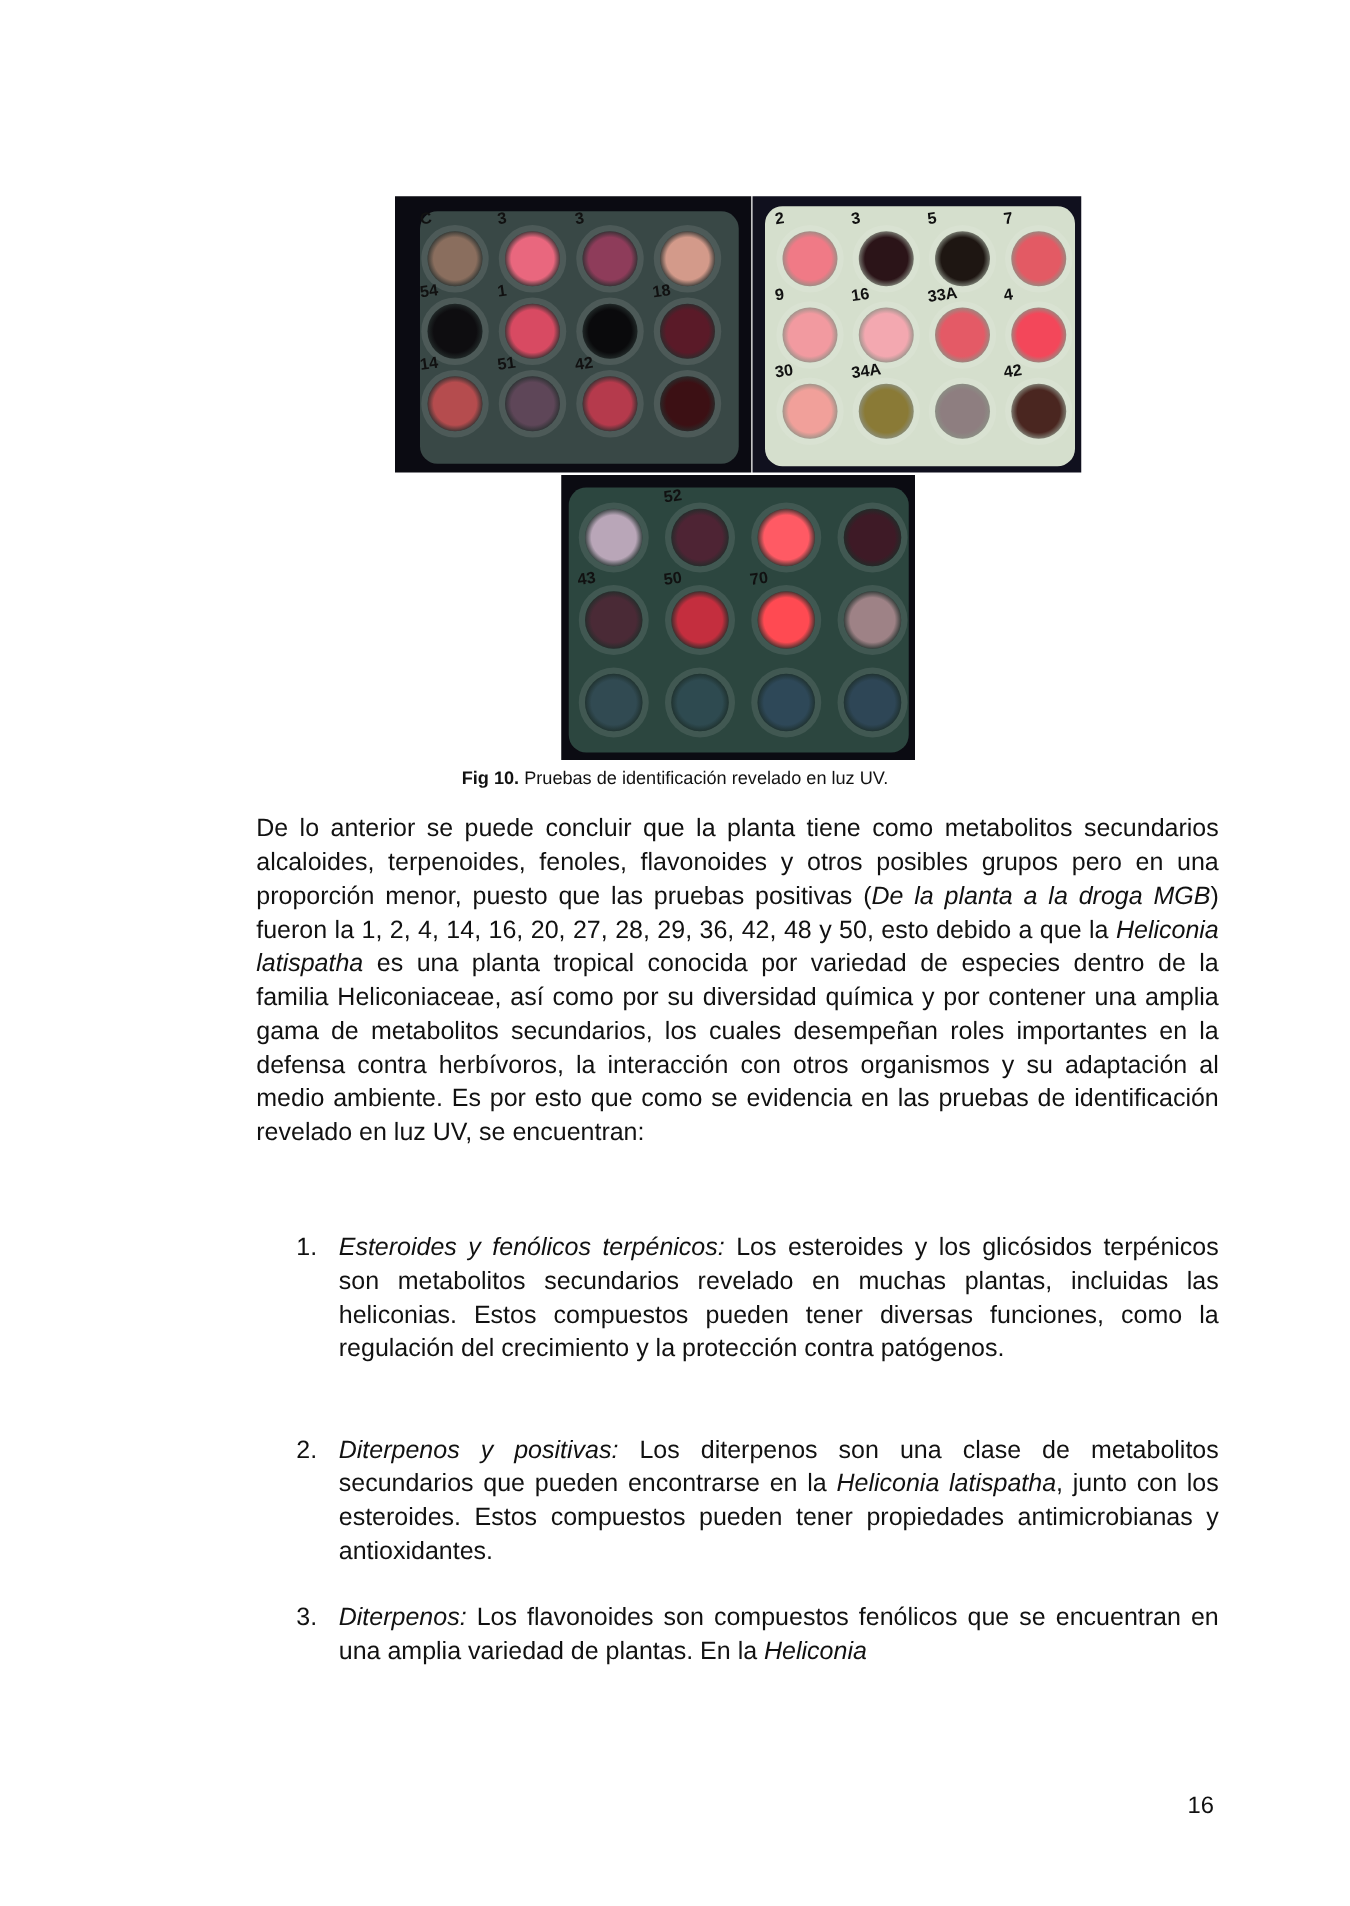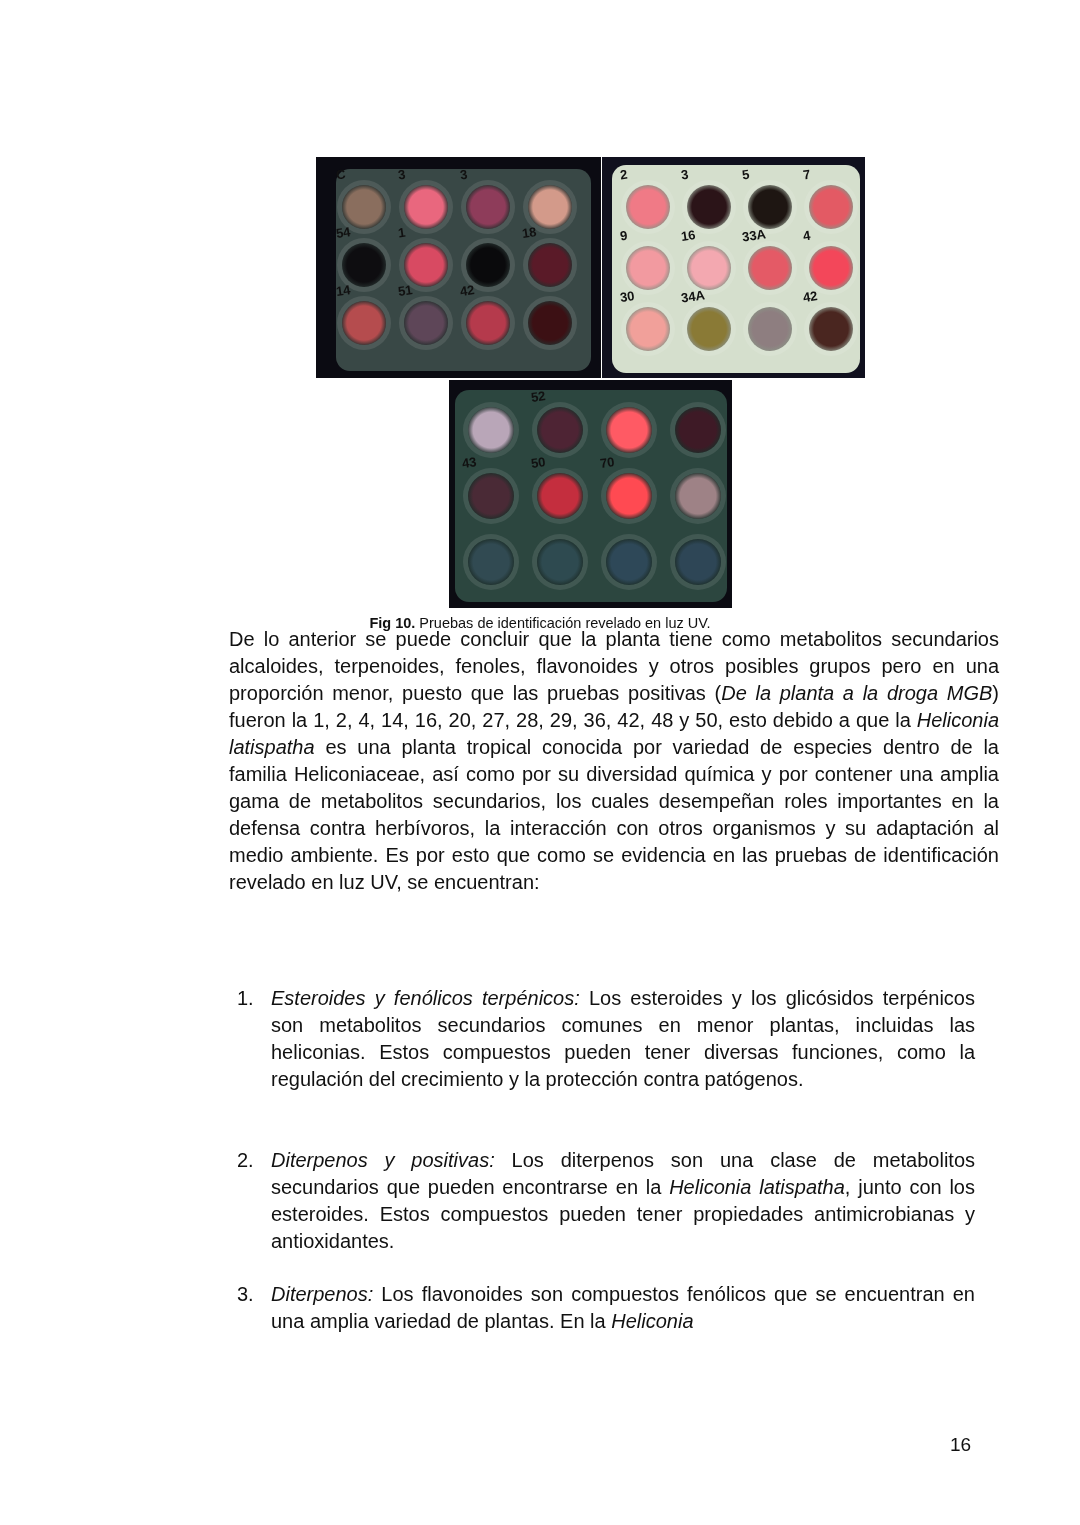--- a/index.html
+++ b/index.html
@@ -98,27 +98,27 @@
         <div class="well" style="left: 157px; top: 159px; width: 46px; height: 46px; background: radial-gradient(circle, rgb(46, 72, 88) 55%, rgba(0, 0, 0, 0.35) 75%, rgba(255, 255, 255, 0.08) 100%); box-shadow: rgba(255, 255, 255, 0.1) 0px 0px 0px 5px;"></div>
         <div class="well" style="left: 226px; top: 159px; width: 46px; height: 46px; background: radial-gradient(circle, rgb(46, 70, 86) 55%, rgba(0, 0, 0, 0.35) 75%, rgba(255, 255, 255, 0.08) 100%); box-shadow: rgba(255, 255, 255, 0.1) 0px 0px 0px 5px;"></div>
       </div>
   </div>
 
   <div class="caption">
     <b>Fig 10.</b><span> Pruebas de identificación revelado en luz UV.</span>
   </div>
 </div>
 
-<div class="text" style="top:626px;margin-left:24px;">
+<div class="text" style="top:650px;">
   <span>De lo anterior se puede concluir que la planta tiene como metabolitos secundarios alcaloides, terpenoides, fenoles, flavonoides y otros posibles grupos pero en una proporción menor, puesto que las pruebas positivas (</span><i>De la planta a la droga MGB</i><span>) fueron la 1, 2, 4, 14, 16, 20, 27, 28, 29, 36, 42, 48 y 50, esto debido a que la </span><i>Heliconia latispatha</i><span> es una planta tropical conocida por variedad de especies dentro de la familia Heliconiaceae, así como por su diversidad química y por contener una amplia gama de metabolitos secundarios, los cuales desempeñan roles importantes en la defensa contra herbívoros, la interacción con otros organismos y su adaptación al medio ambiente. Es por esto que como se evidencia en las pruebas de identificación revelado en luz UV, se encuentran:</span>
 </div>
 
 <div class="list-item" style="top:985px;">
   <span class="num">1.</span>
-  <div class="body"><i>Esteroides y fenólicos terpénicos:</i><span> Los esteroides y los glicósidos terpénicos son metabolitos secundarios comunes en menor plantas, incluidas las heliconias. Estos compuestos pueden tener diversas funciones, como la regulación del crecimiento y la protección contra patógenos.</span></div>
+  <div class="body"><i>Esteroides y fenólicos terpénicos:</i><span> Los esteroides y los glicósidos terpénicos son metabolitos secundarios revelado en muchas plantas, incluidas las heliconias. Estos compuestos pueden tener diversas funciones, como la regulación del crecimiento y la protección contra patógenos.</span></div>
 </div>
 
 <div class="list-item" style="top:1147px;">
   <span class="num">2.</span>
   <div class="body"><i>Diterpenos y positivas:</i><span> Los diterpenos son una clase de metabolitos secundarios que pueden encontrarse en la </span><i>Heliconia latispatha</i><span>, junto con los esteroides. Estos compuestos pueden tener propiedades antimicrobianas y antioxidantes.</span></div>
 </div>
 
 <div class="list-item" style="top:1281px;">
   <span class="num">3.</span>
   <div class="body"><i>Diterpenos:</i><span> Los flavonoides son compuestos fenólicos que se encuentran en una amplia variedad de plantas. En la </span><i>Heliconia</i></div>

